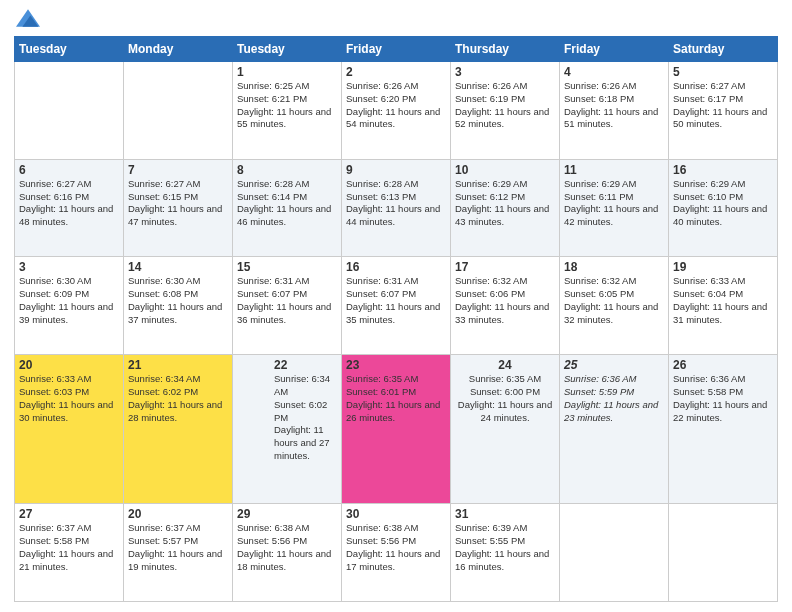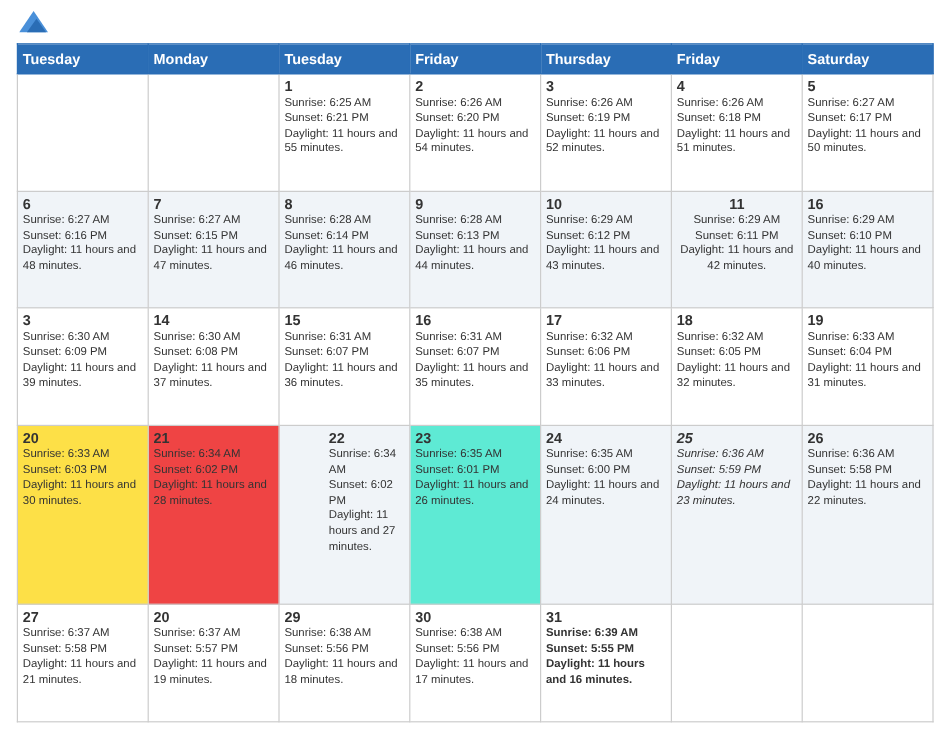--- a/index.html
+++ b/index.html
@@ -196,21 +196,21 @@
             <div class="day-info" style="white-space: pre-line;">Sunrise: 6:28 AM
 Sunset: 6:13 PM
 Daylight: 11 hours and 44 minutes.</div>
           </td>
           <td style="background: rgb(240, 244, 248);">
             <span class="day-number">10</span>
             <div class="day-info" style="white-space: pre-line;">Sunrise: 6:29 AM
 Sunset: 6:12 PM
 Daylight: 11 hours and 43 minutes.</div>
           </td>
-          <td style="background: rgb(240, 244, 248); text-align: center;">
+          <td style="background: rgb(240, 244, 248);">
             <span class="day-number">11</span>
             <div class="day-info" style="white-space: pre-line;">Sunrise: 6:29 AM
 Sunset: 6:11 PM
 Daylight: 11 hours and 42 minutes.</div>
           </td>
           <td style="background: rgb(240, 244, 248);">
             <span class="day-number">16</span>
             <div class="day-info" style="white-space: pre-line;">Sunrise: 6:29 AM
 Sunset: 6:10 PM
 Daylight: 11 hours and 40 minutes.</div>
@@ -260,39 +260,39 @@
 Daylight: 11 hours and 31 minutes.</div>
           </td>
         </tr>
         <tr>
           <td style="background: #fde047;">
             <span class="day-number">20</span>
             <div class="day-info" style="white-space: pre-line;">Sunrise: 6:33 AM
 Sunset: 6:03 PM
 Daylight: 11 hours and 30 minutes.</div>
           </td>
-          <td style="background: #ef4444;">
+          <td style="background: #fde047;">
             <span class="day-number">21</span>
             <div class="day-info" style="white-space: pre-line;">Sunrise: 6:34 AM
 Sunset: 6:02 PM
 Daylight: 11 hours and 28 minutes.</div>
           </td>
           <td style="background: rgb(240, 244, 248); padding-left: 41px;">
             <span class="day-number">22</span>
             <div class="day-info" style="white-space: pre-line;">Sunrise: 6:34 AM
 Sunset: 6:02 PM
 Daylight: 11 hours and 27 minutes.</div>
           </td>
-          <td style="background: #5eead4;">
+          <td style="background: #ec4899;">
             <span class="day-number">23</span>
             <div class="day-info" style="white-space: pre-line;">Sunrise: 6:35 AM
 Sunset: 6:01 PM
 Daylight: 11 hours and 26 minutes.</div>
           </td>
-          <td style="background: rgb(240, 244, 248);">
+          <td style="background: rgb(240, 244, 248); text-align: center;">
             <span class="day-number">24</span>
             <div class="day-info" style="white-space: pre-line;">Sunrise: 6:35 AM
 Sunset: 6:00 PM
 Daylight: 11 hours and 24 minutes.</div>
           </td>
           <td style="background: rgb(240, 244, 248); font-style: italic;">
             <span class="day-number">25</span>
             <div class="day-info" style="white-space: pre-line;">Sunrise: 6:36 AM
 Sunset: 5:59 PM
 Daylight: 11 hours and 23 minutes.</div>
@@ -324,21 +324,21 @@
 Daylight: 11 hours and 18 minutes.</div>
           </td>
           <td>
             <span class="day-number">30</span>
             <div class="day-info" style="white-space: pre-line;">Sunrise: 6:38 AM
 Sunset: 5:56 PM
 Daylight: 11 hours and 17 minutes.</div>
           </td>
           <td>
             <span class="day-number">31</span>
-            <div class="day-info" style="white-space: pre-line; font-weight: bold;">Sunrise: 6:39 AM
+            <div class="day-info" style="white-space: pre-line;">Sunrise: 6:39 AM
 Sunset: 5:55 PM
 Daylight: 11 hours and 16 minutes.</div>
           </td>
           <td class="empty-cell"></td>
           <td class="empty-cell"></td>
         </tr>
       </tbody>
   </table>
 </div>
 

